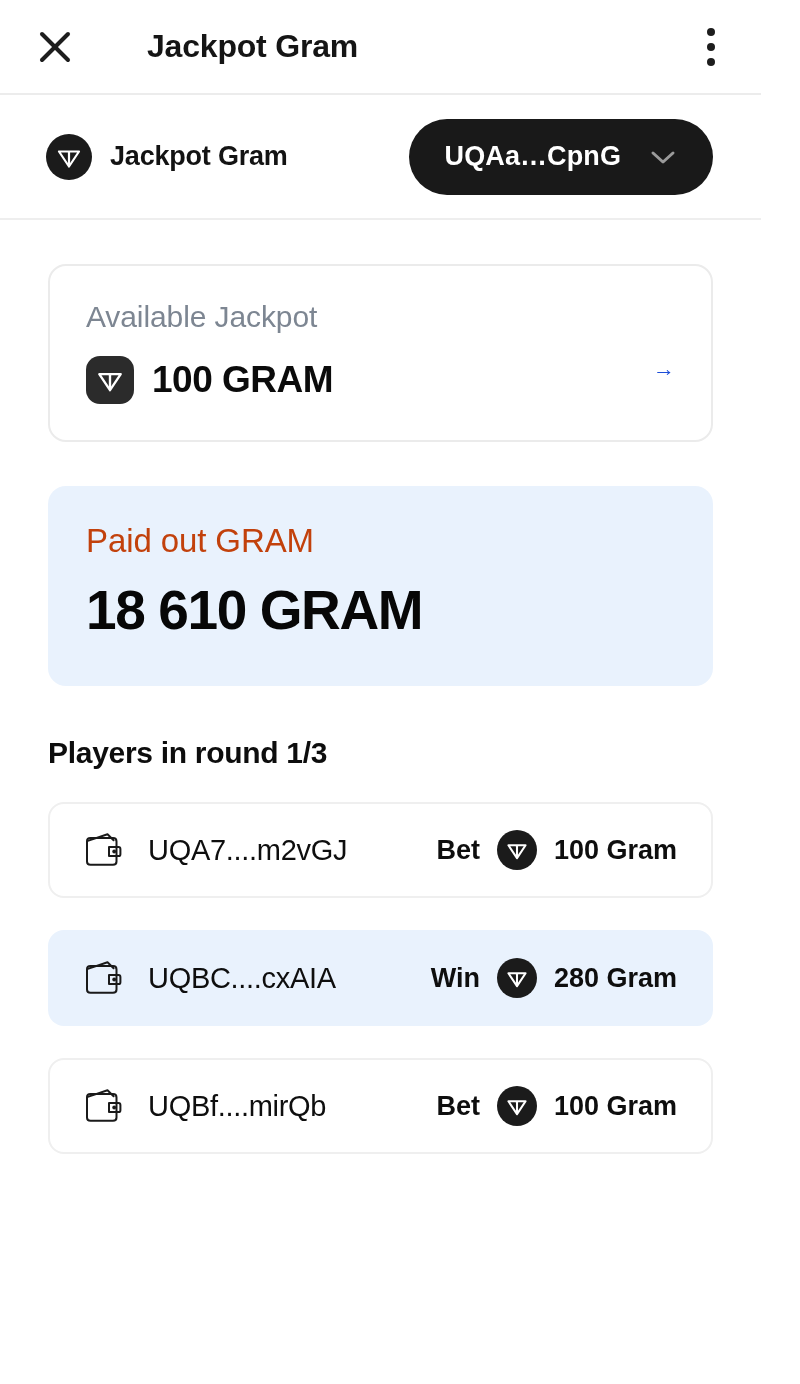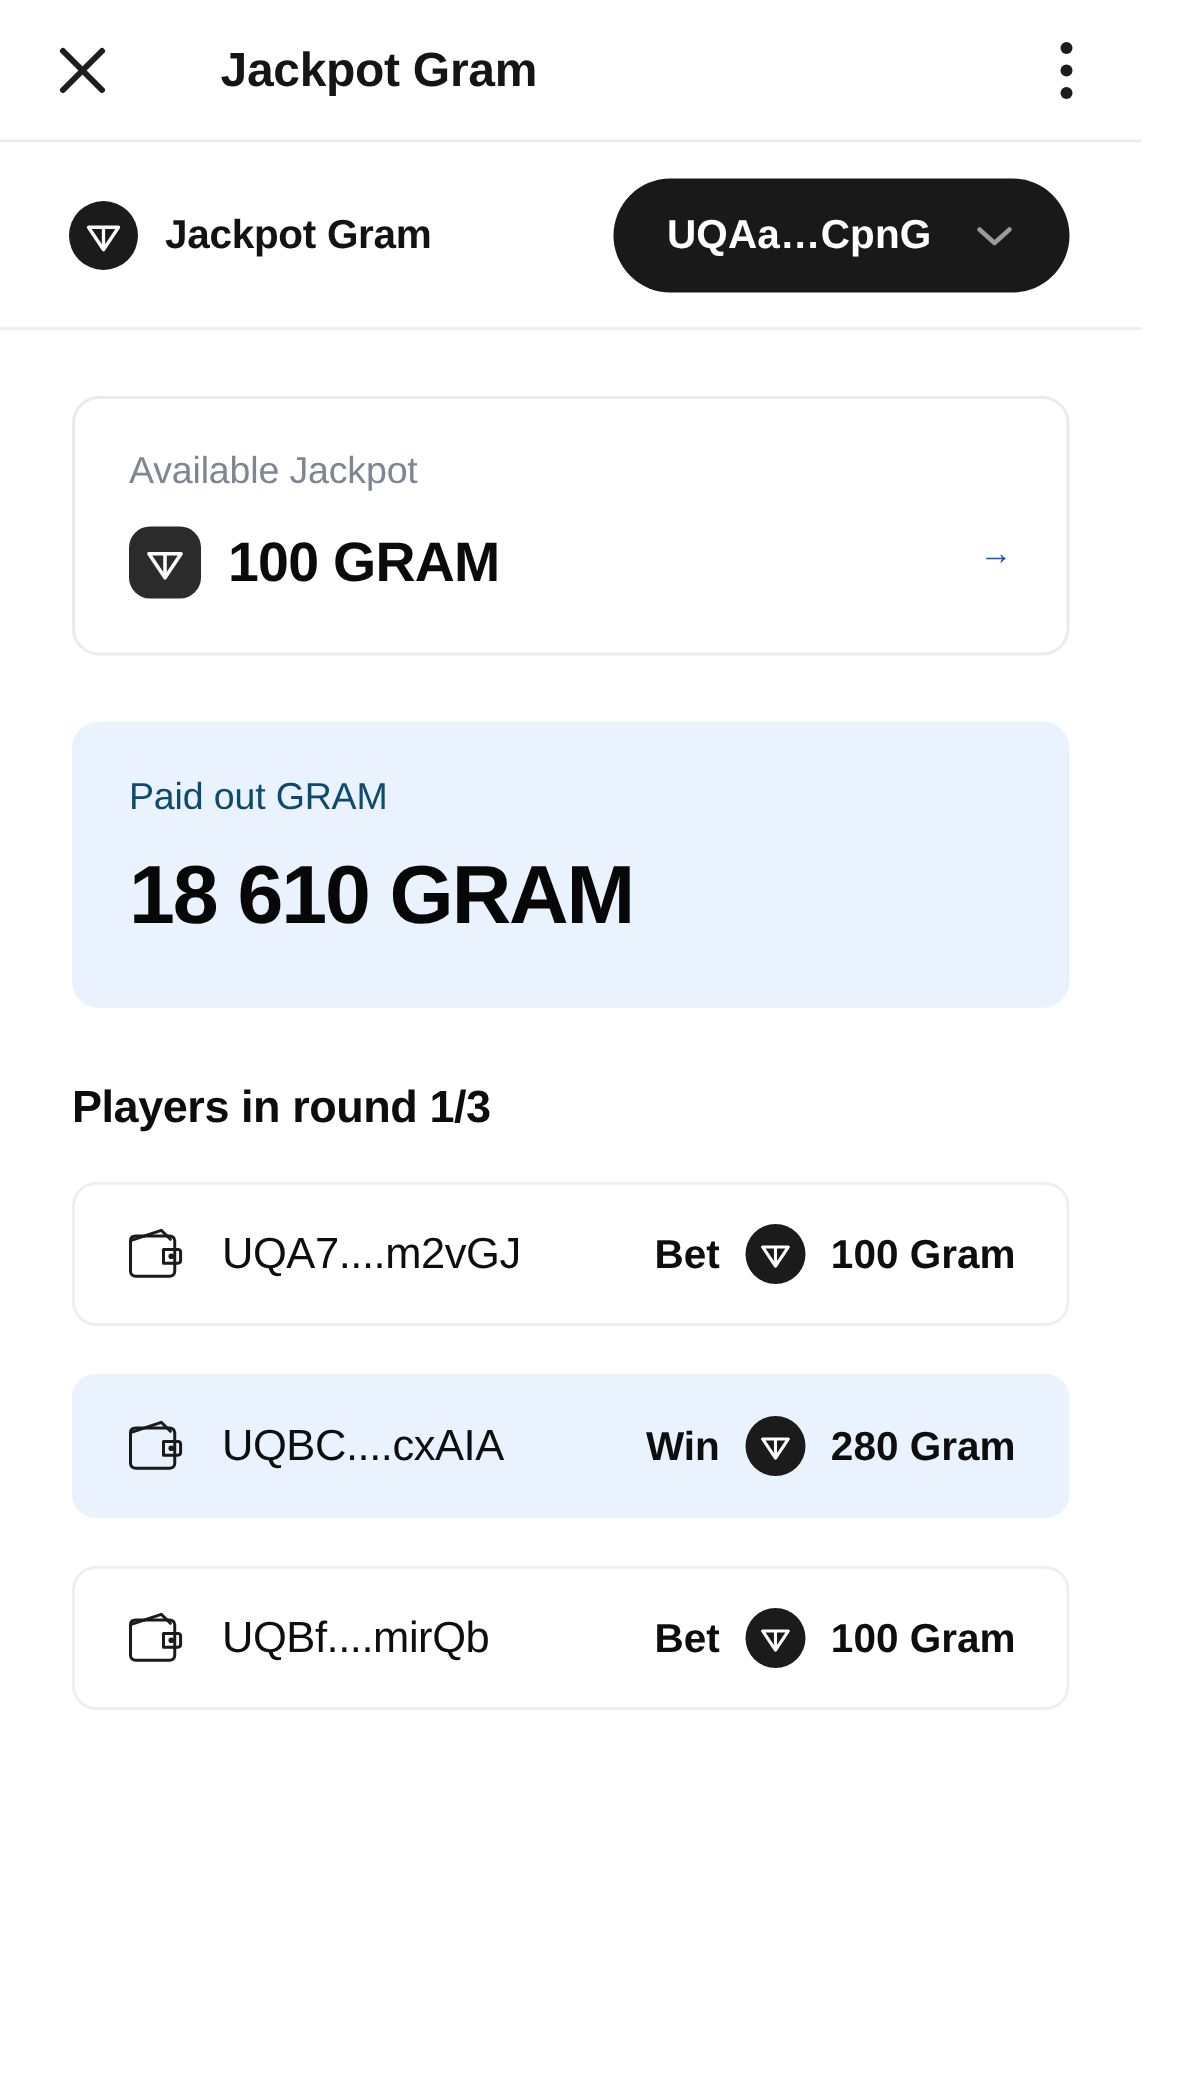--- a/index.html
+++ b/index.html
@@ -134,21 +134,21 @@
     border: 2px solid #ebebeb;
     border-radius: 18px;
     background: #ffffff;
     padding: 34px 36px 36px 36px;
     position: relative;
     display: flex;
     align-items: flex-start;
   }
   .jackpot-left { display: flex; flex-direction: column; }
   .jackpot-label {
-    font-size: 25px;
+    font-size: 30px;
     color: #7d8692;
     letter-spacing: -0.1px;
   }
   .jackpot-amount-row {
     margin-top: 22px;
     display: flex;
     align-items: center;
     gap: 18px;
   }
   .ton-square {
@@ -182,22 +182,22 @@
   }
   .how-arrow { font-size: 22px; font-weight: normal; line-height: 1; }
 
   .paid-card {
     margin-top: 44px;
     border-radius: 18px;
     background: #e9f2fd;
     padding: 36px 36px 44px 38px;
   }
   .paid-label {
-    font-size: 25px;
-    color: #0c4a6e;
+    font-size: 33px;
+    color: #c2410c;
     letter-spacing: -0.1px;
   }
   .paid-amount {
     margin-top: 18px;
     font-size: 55px;
     font-weight: bold;
     letter-spacing: -1.4px;
     color: #070707;
   }
 

